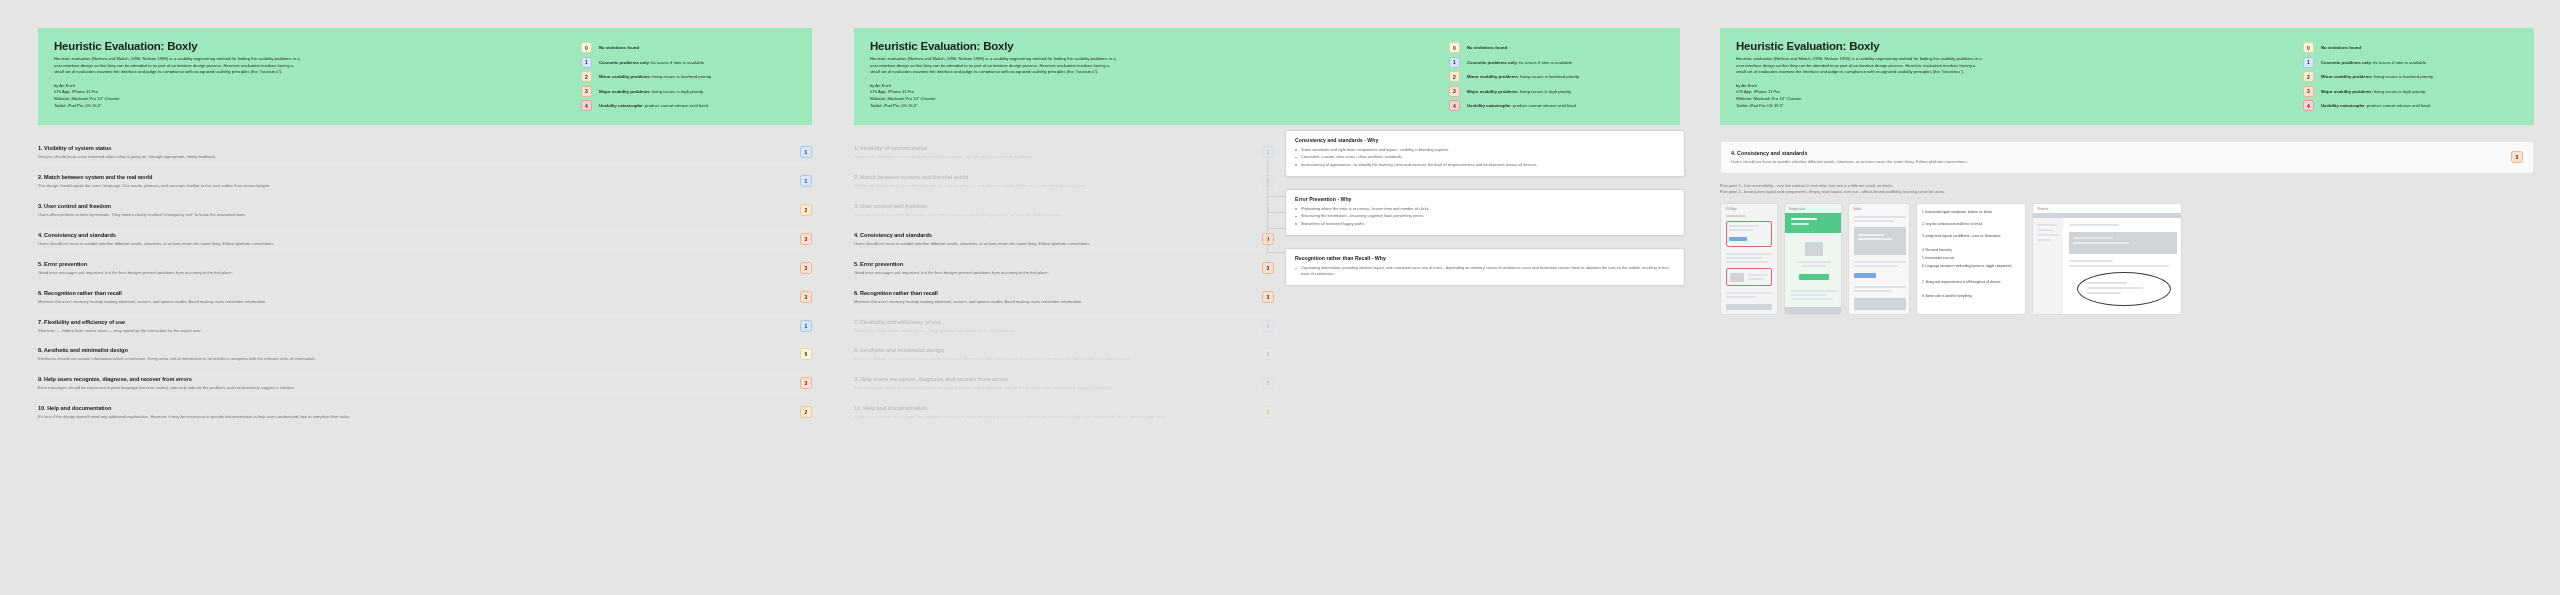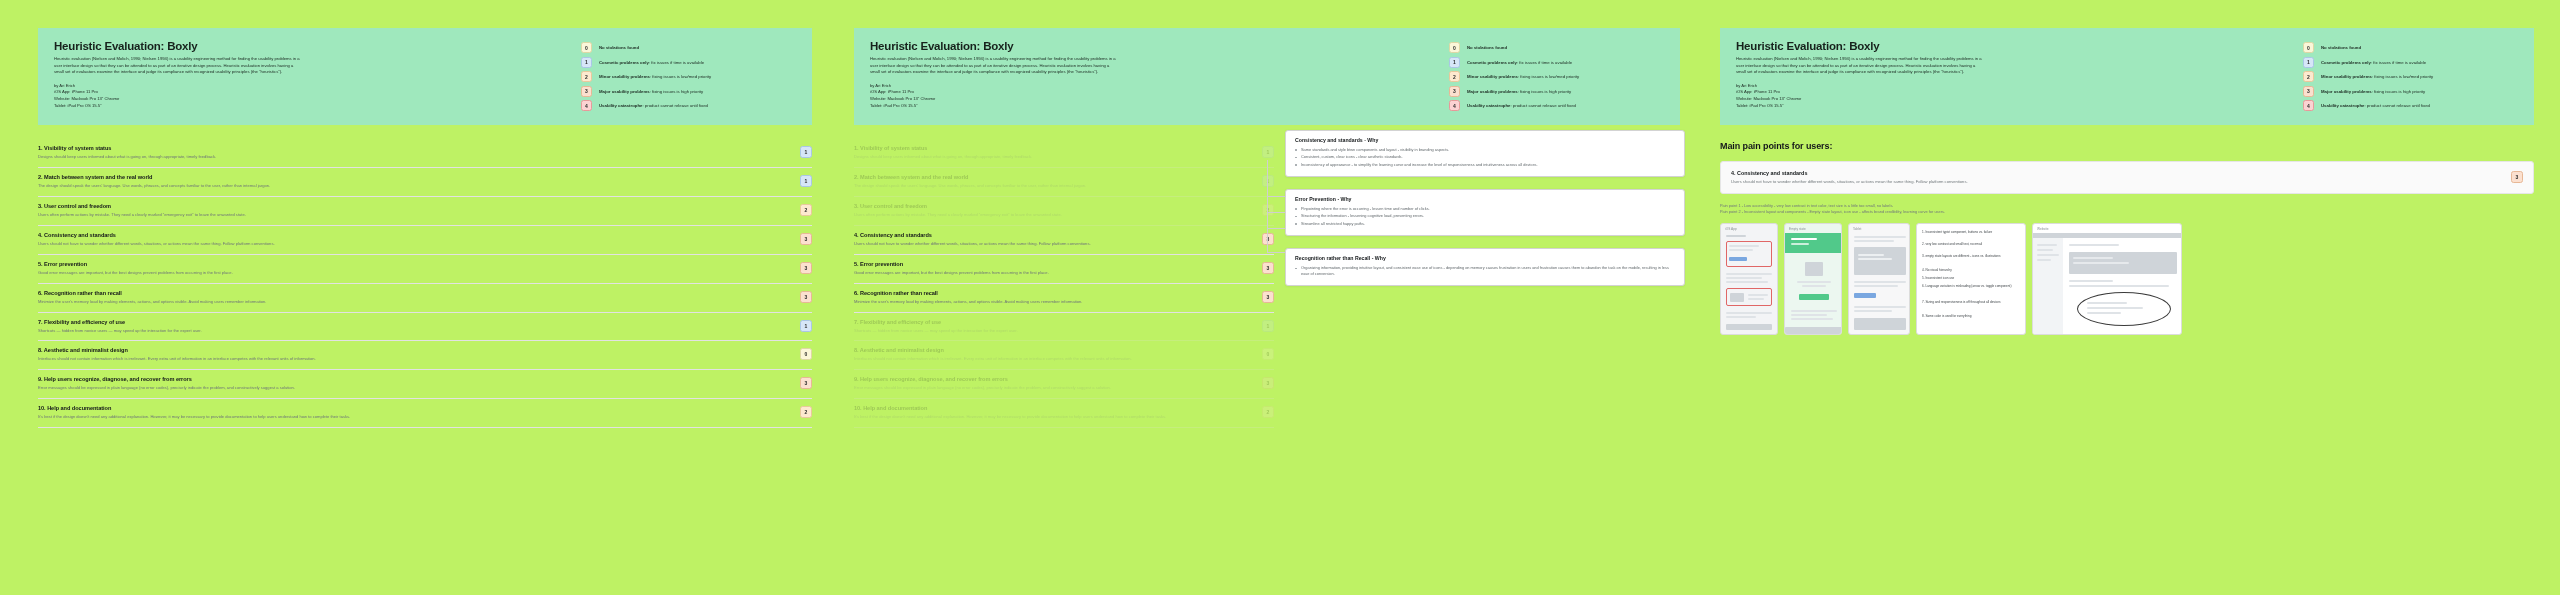--- a/index.html
+++ b/index.html
@@ -13,21 +13,21 @@
     position: relative;
     width: 2560px; height: 595px;
     background: #ffffff;
     display: flex;
     gap: 0px;
   }
 
   
   .panel {
     position: relative;
-    background: #bef264;
+    background: #e5e5e5;
     overflow: hidden;
   }
   .panel-1 { width: 830px; padding: 0; }
   .panel-2 { width: 870px; padding: 0; }
   .panel-3 { width: 860px; padding: 0; }
 
   
   .hdr {
     background: #9fe8bd;
     margin: 28px 18px 0 38px;
@@ -516,21 +516,20 @@
           <span class="legend-text"><b>Major usability problems</b><span>: fixing issues is high priority</span></span>
         </div>
         <div class="legend-row">
           <span class="sev-chip sev-4">4</span>
           <span class="legend-text"><b>Usability catastrophe</b><span>: product cannot release until fixed</span></span>
         </div>
       </div>
     </div>
 
     <div class="pp-wrap">
-      <div class="pp-title">Main pain points for users:</div>
 
       <div class="pp-card">
         <div class="pp-card-main">
           <div class="pp-card-title">4. Consistency and standards</div>
           <div class="pp-card-desc">Users should not have to wonder whether different words, situations, or actions mean the same thing. Follow platform conventions.</div>
         </div>
         <div class="hitem-score sev-3">3</div>
       </div>
 
       <div class="pp-legend">

